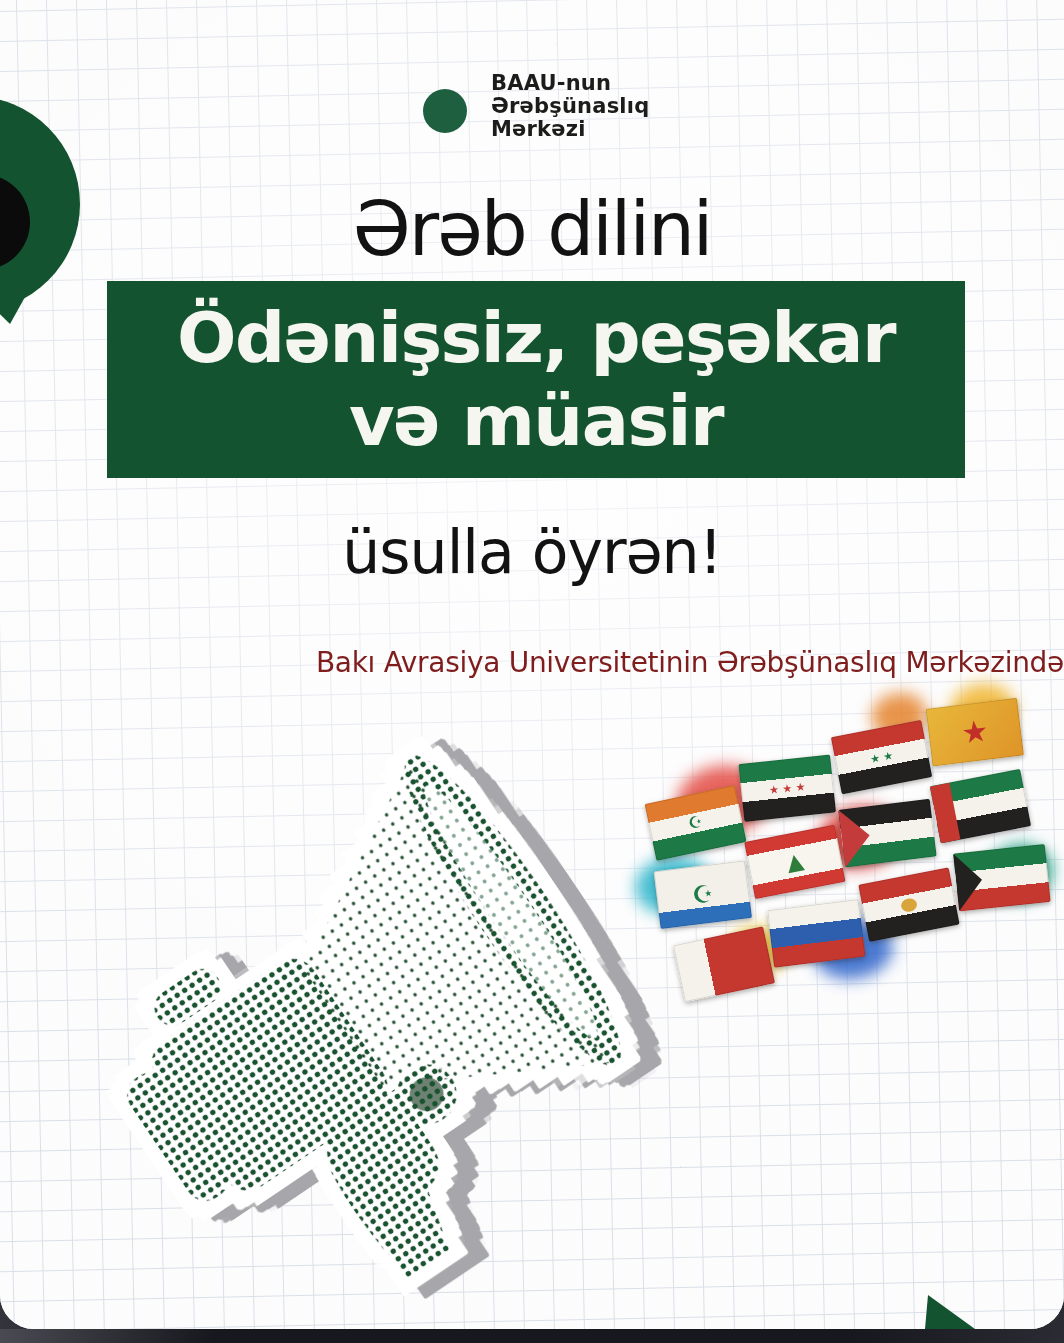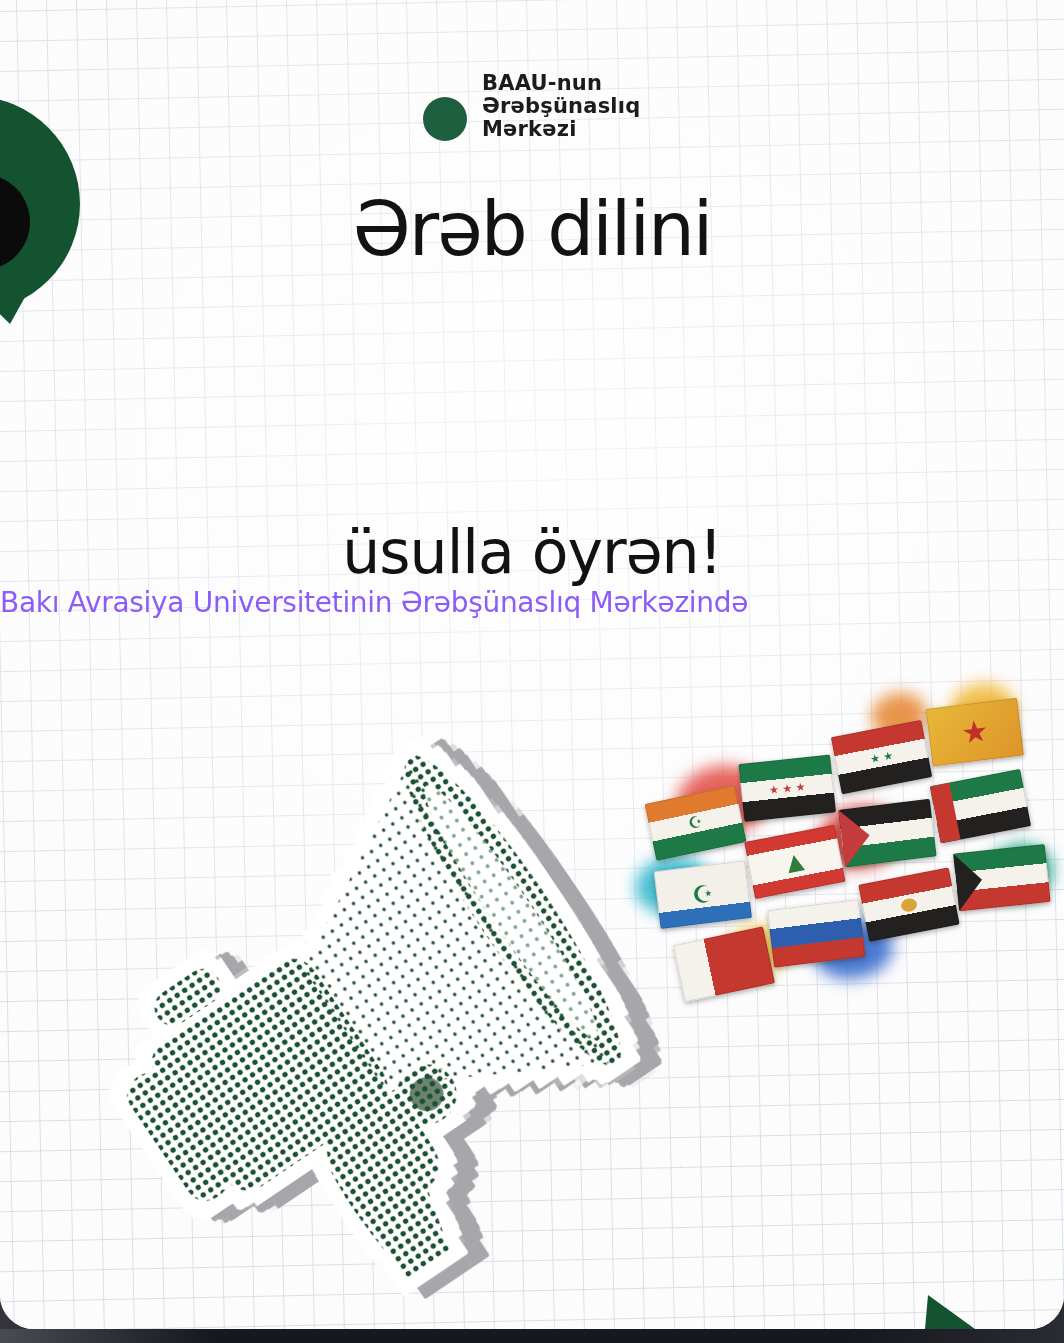--- a/index.html
+++ b/index.html
@@ -24,43 +24,43 @@
     transform:rotate(-1.2deg);
   }
   .paper-sheen{
     position:absolute;inset:0;
     background:radial-gradient(120% 90% at 50% 35%, rgba(255,255,255,.65), rgba(255,255,255,0) 60%);
     pointer-events:none;
   }
   
   .corner-pin{position:absolute;left:0;top:52px;}
   
-  .logo{position:absolute;left:423px;top:72px;display:flex;gap:15px;align-items:flex-end;}
+  .logo{position:absolute;left:423px;top:72px;display:flex;gap:24px;align-items:center;}
   .logo-dot{width:44px;height:44px;border-radius:50%;background:#1e5f40;margin-top:8px;flex:0 0 auto;}
   .logo-text{color:#1c1c1a;font-size:21px;font-weight:700;line-height:1.1;letter-spacing:.2px;}
   
   .h-intro{
     position:absolute;left:0;top:186px;width:100%;text-align:center;
     font-size:74px;font-weight:400;color:#121212;letter-spacing:-2px;
   }
   .band{
     position:absolute;left:107px;top:281px;width:858px;height:197px;
     background:#14532f;color:#f6f6f1;
     display:flex;flex-direction:column;justify-content:center;align-items:center;
     text-align:center;
   }
   .band-line1{font-size:70px;font-weight:800;letter-spacing:-1.5px;line-height:1.06;}
   .band-line2{font-size:70px;font-weight:800;letter-spacing:-1.5px;line-height:1.06;margin-top:8px;}
   .h-outro{
     position:absolute;left:0;top:517px;width:100%;text-align:center;
     font-size:60px;font-weight:400;color:#121212;letter-spacing:-1px;
   }
   .subtitle{
-    position:absolute;left:0;top:584px;width:100%;text-align:left;
-    font-size:28px;font-weight:400;color:#8b5cf6;line-height:1.34;letter-spacing:-.3px;
+    position:absolute;left:0;top:644px;width:100%;text-align:right;
+    font-size:28px;font-weight:400;color:#7f1d1d;line-height:1.34;letter-spacing:-.3px;
   }
   
   .flags{
     position:absolute;left:652px;top:724px;width:398px;height:256px;
     transform:rotate(-9deg);
   }
   .spl{position:absolute;border-radius:50%;filter:blur(8px);opacity:.85;}
   .s1{left:-20px;top:104px;width:76px;height:58px;background:#27b3c9;}
   .s2{left:34px;top:22px;width:92px;height:70px;background:#e34b43;}
   .s3{left:318px;top:-18px;width:66px;height:52px;background:#f0b42c;}
@@ -127,20 +127,24 @@
     <div class="logo-dot"></div>
     <div class="logo-text">
       <div>BAAU-nun</div>
       <div>Ərəbşünaslıq</div>
       <div>Mərkəzi</div>
     </div>
   </div>
 
   <div class="h-intro">Ərəb dilini</div>
 
+  <div class="band">
+    <div class="band-line1">Ödənişsiz, peşəkar</div>
+    <div class="band-line2">və müasir</div>
+  </div>
 
   <div class="h-outro">üsulla öyrən!</div>
 
   <div class="subtitle">
     <div>Bakı Avrasiya Universitetinin Ərəbşünaslıq Mərkəzində</div>
   </div>
 
   <div class="flags">
     <div class="spl s1"></div>
     <div class="spl s2"></div>

